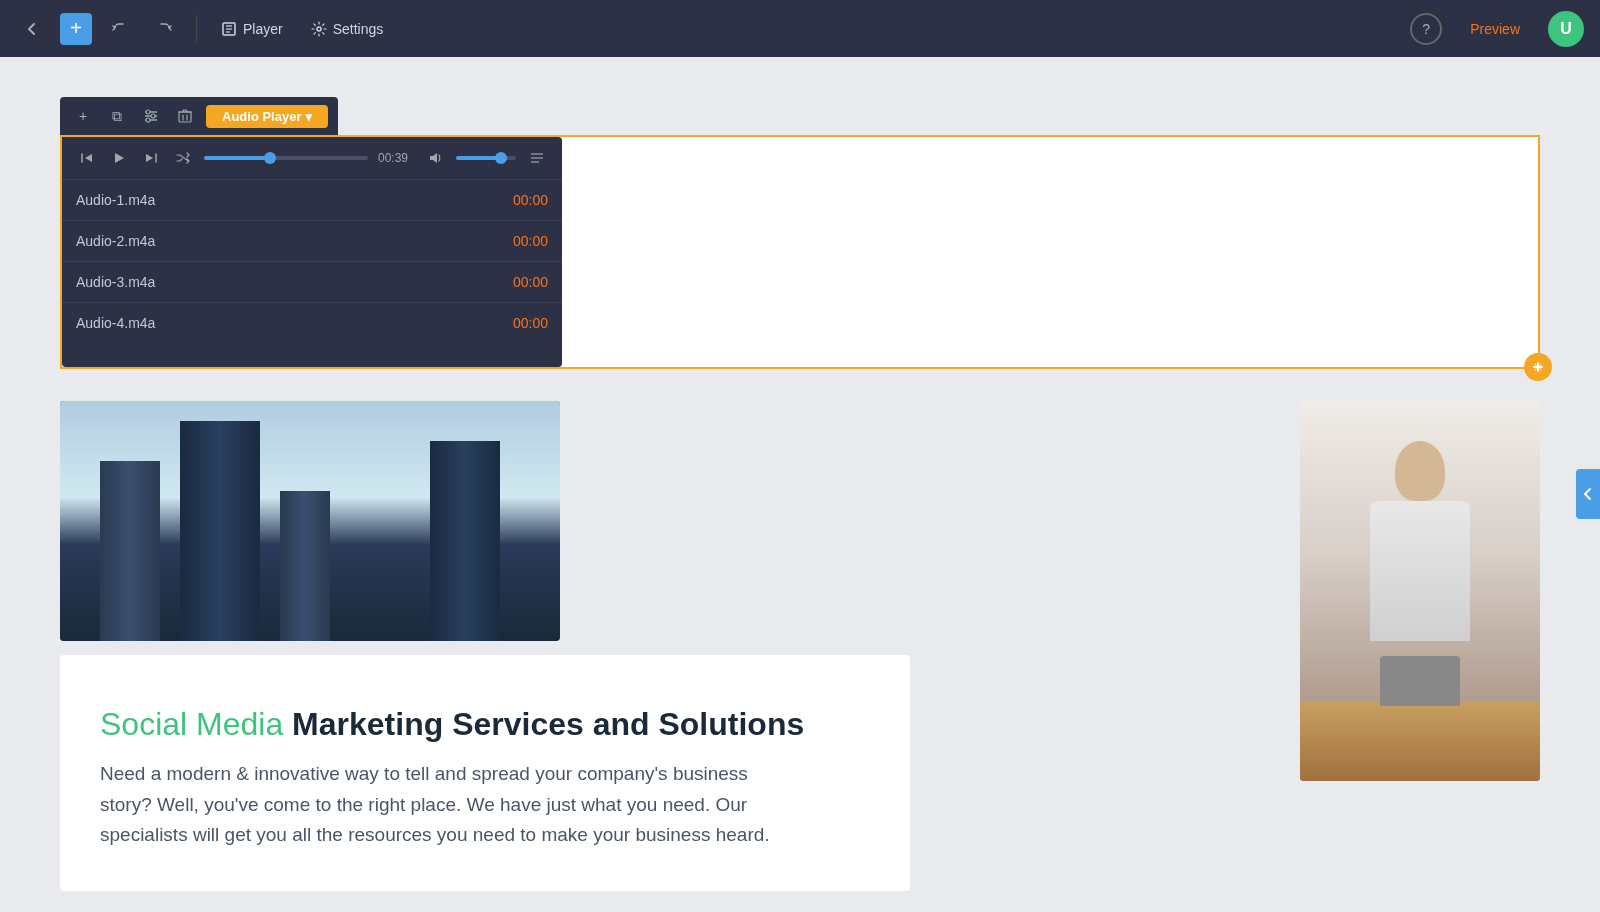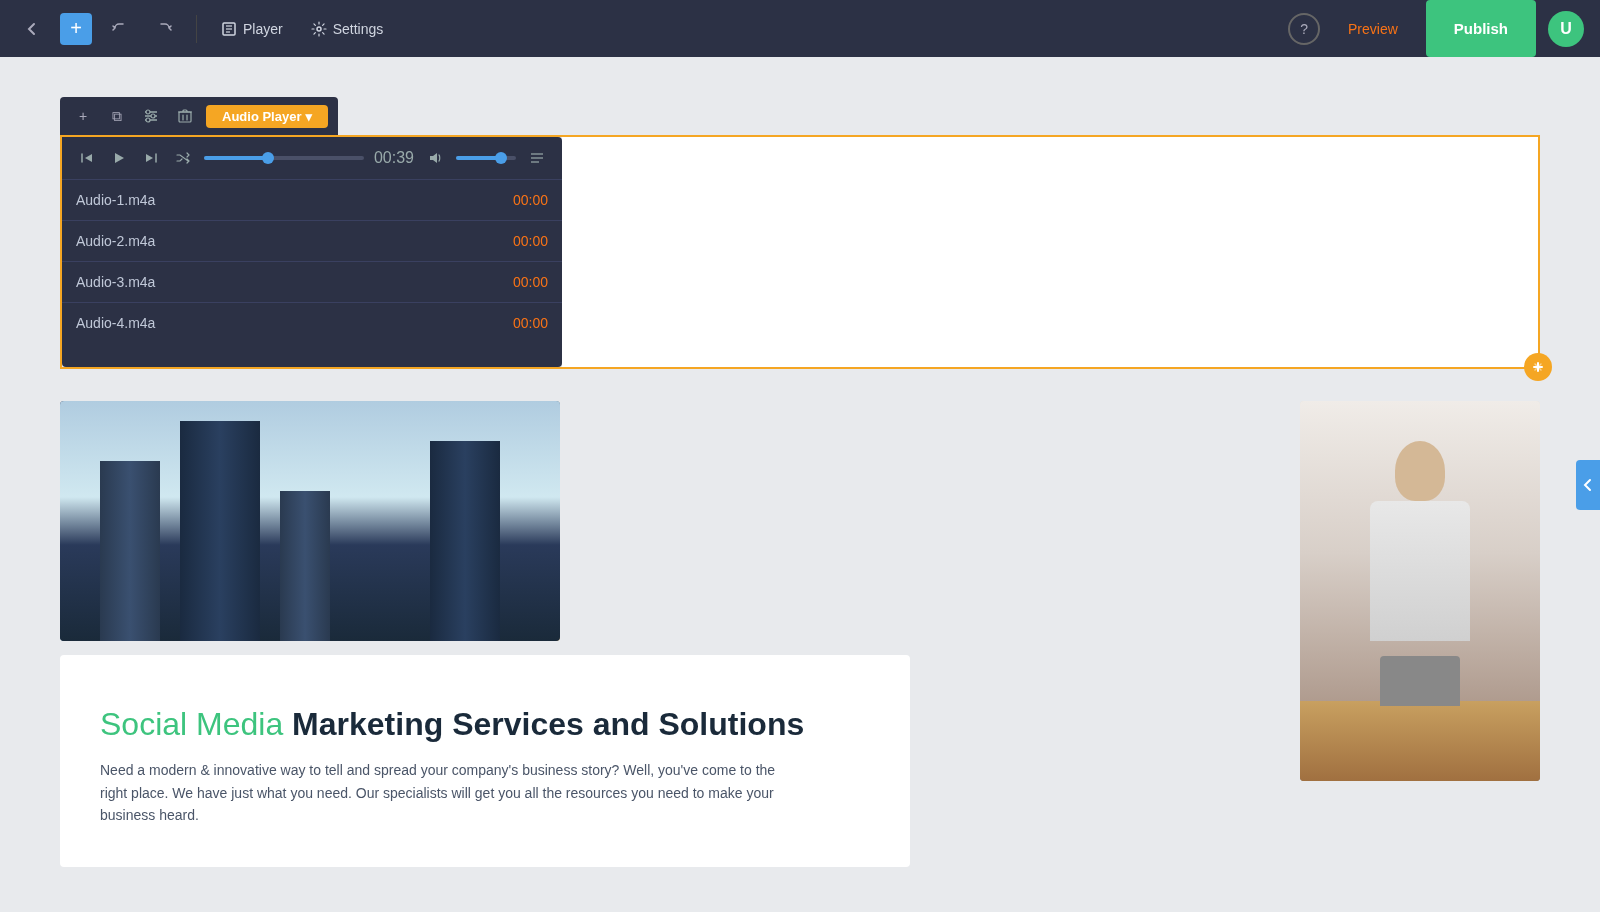--- a/index.html
+++ b/index.html
@@ -179,21 +179,21 @@
       width: 12px; height: 12px;
       background: #4a9ee8;
       border-radius: 50%;
       position: absolute;
       top: -4px;
       left: 40%;
       transform: translateX(-50%);
     }
     .time-display {
       color: #9aa;
-      font-size: 16px;
+      font-size: 12px;
       min-width: 36px;
     }
     .volume-bar-container {
       width: 60px;
       height: 4px;
       background: #4a5068;
       border-radius: 2px;
       position: relative;
       cursor: pointer;
     }
@@ -345,21 +345,21 @@
     }
     .headline-green {
       color: #3dc47e;
       font-weight: 400;
     }
     .headline-dark {
       color: #1a2a3a;
       font-weight: 700;
     }
     .body-text {
-      font-size: 14px;
+      font-size: 19px;
       color: #4a5568;
       line-height: 1.6;
       max-width: 700px;
     }
     .person-img-placeholder {
       width: 240px;
       height: 380px;
       background: linear-gradient(180deg, #e8e0d8 0%, #c8b8a0 50%, #8a6a50 100%);
       border-radius: 4px;
       overflow: hidden;
@@ -443,23 +443,20 @@
       <path d="M8 1v2M8 13v2M1 8h2M13 8h2M2.93 2.93l1.41 1.41M11.66 11.66l1.41 1.41M2.93 13.07l1.41-1.41M11.66 4.34l1.41-1.41" stroke="#d0d5e0" stroke-width="1.2" stroke-linecap="round"></path>
     </svg>
     <span>Settings</span>
   </button>
   <div class="nav-spacer"></div>
   <button class="nav-help-btn">
     <span>?</span>
   </button>
   <button class="nav-preview-btn">
     <span>Preview</span>
-  </button>
-  <button class="nav-publish-btn">
-    <span>Publish</span>
   </button>
   <div class="nav-avatar">
     <span>U</span>
   </div>
 </nav>
 
 <div class="canvas">
 
   <div class="widget-container">
 

